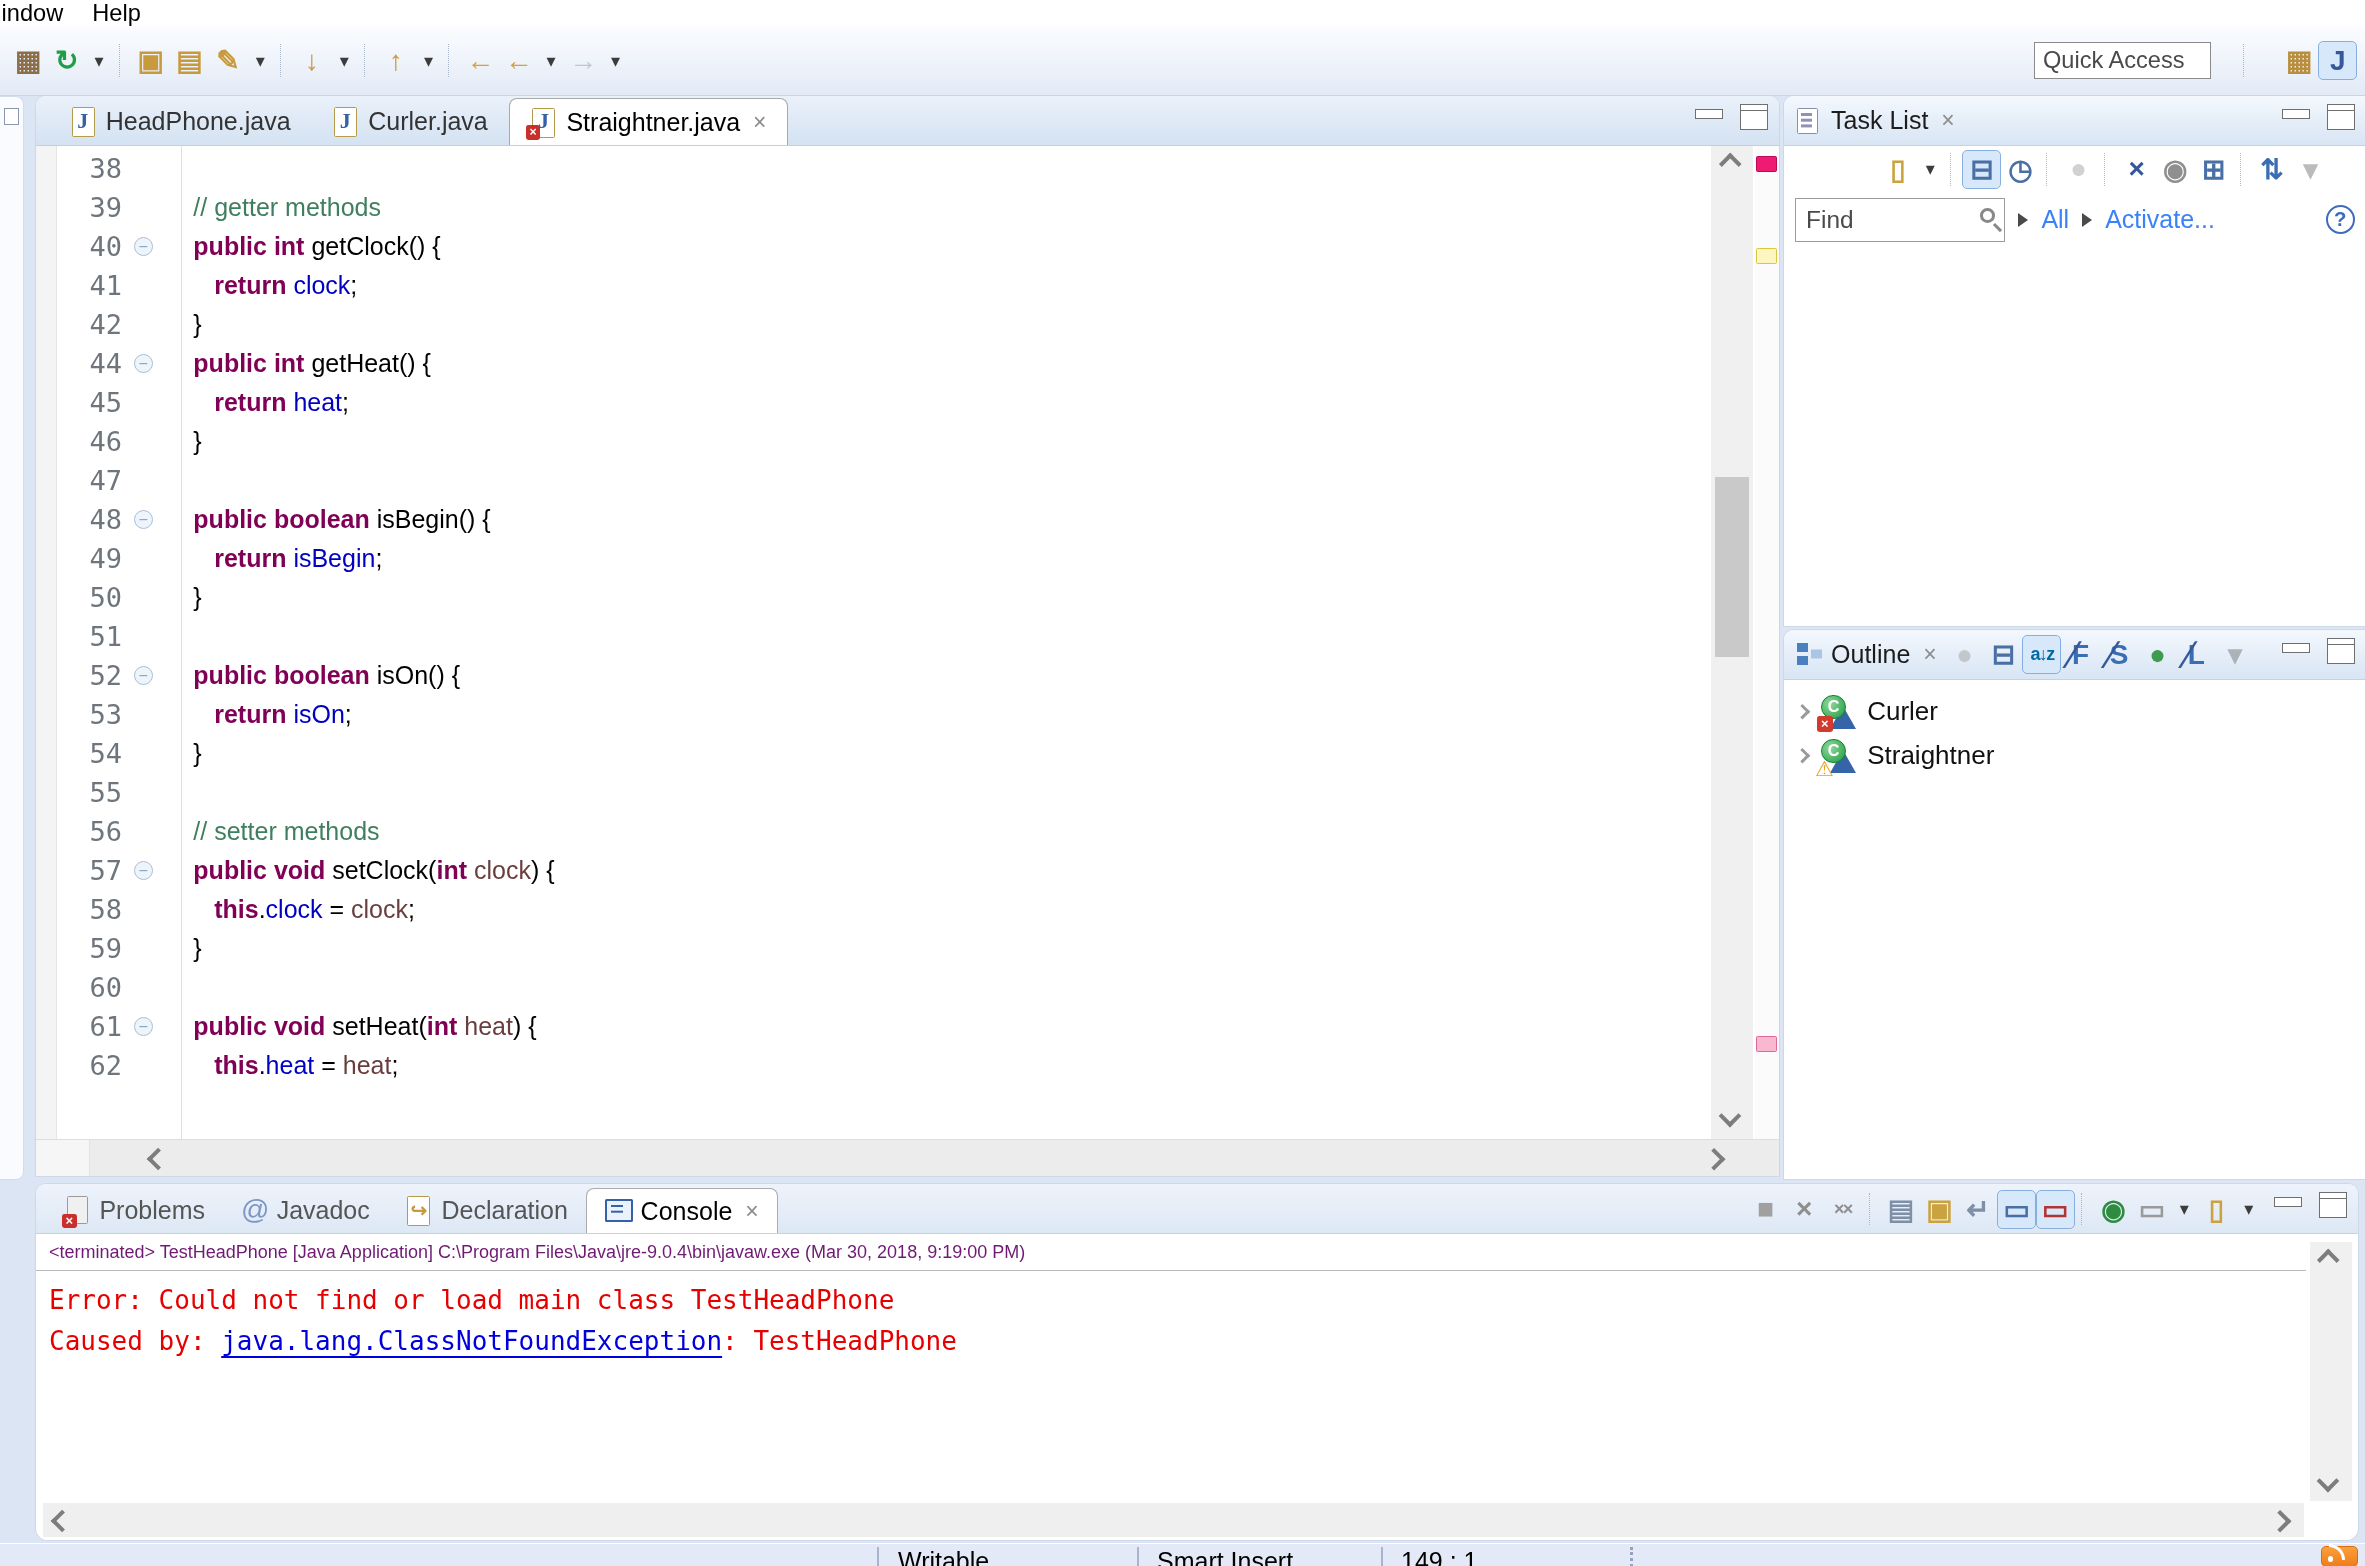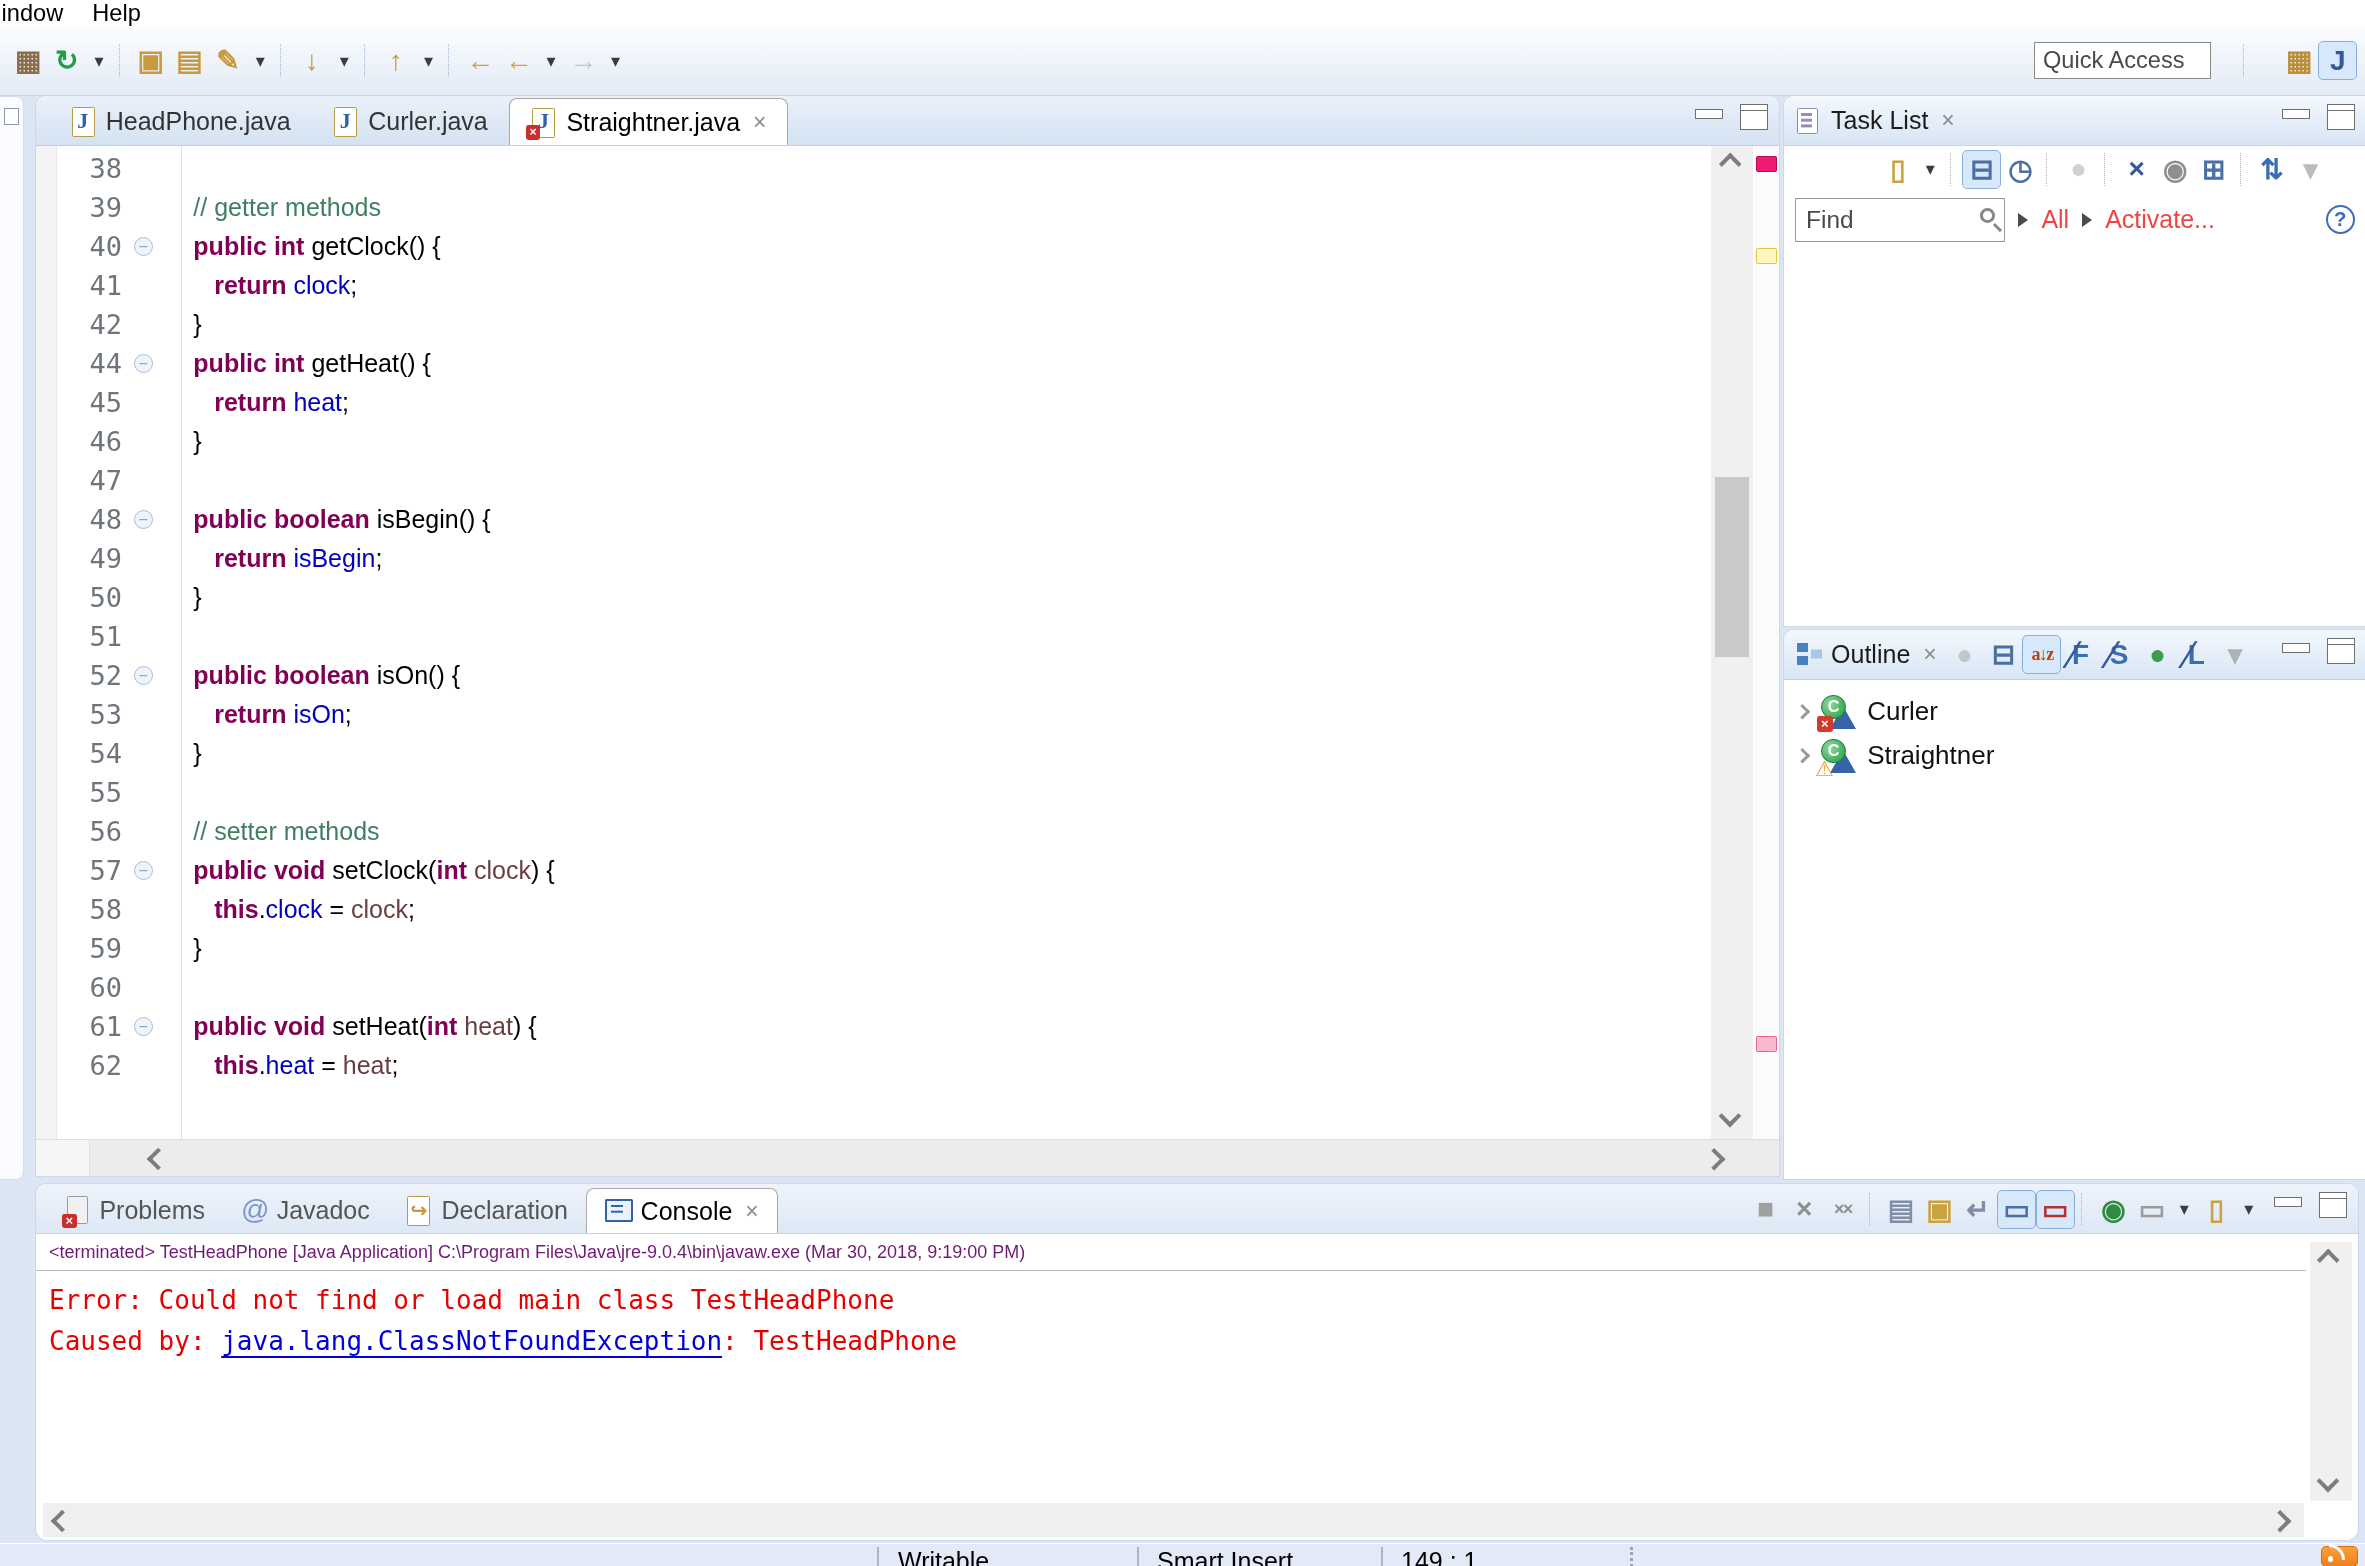--- a/index.html
+++ b/index.html
@@ -83,21 +83,21 @@
 
   
   #tasklist{position:absolute;left:1784px;top:96px;width:582px;height:530px;background:#fff;border-radius:9.7px 0 0 0;box-shadow:0 0 0 0.8px #c9d4e6}
   .tl-tools{display:flex;justify-content:flex-end;align-items:center;padding:4.9px 37px 0 0;gap:1.6px}
   .tl-find{display:flex;align-items:center;gap:13px;padding:9.7px 11.4px 0 11.4px}
   .find{position:relative;width:210px;height:44px;border:1.6px solid #9a9a9a;background:#fff;flex:0 0 auto}
   .find input{width:100%;height:100%;border:none;outline:none;font-size:24.4px;padding:0 39px 0 9.7px;color:#555;font-family:inherit}
   .mag{position:absolute;right:9.7px;top:9.7px;width:14.6px;height:14.6px;border:3.2px solid #888;border-radius:50%}
   .mag::after{content:'';position:absolute;left:11.4px;top:11.4px;width:9.7px;height:3.2px;background:#888;transform:rotate(45deg);transform-origin:0 0}
   .tri-right{width:0;height:0;border-left:10.6px solid #4a4a4a;border-top:7.3px solid transparent;border-bottom:7.3px solid transparent}
-  .linkblue{color:#ef4444;font-size:25px;white-space:nowrap}
+  .linkblue{color:#3b82f6;font-size:25px;white-space:nowrap}
   .help{margin-left:auto;width:29px;height:29px;border:2.4px solid #3f6bbf;border-radius:50%;color:#3f6bbf;font-size:20.3px;display:flex;align-items:center;justify-content:center;font-weight:bold;flex:0 0 auto}
   #outline{position:absolute;left:1784px;top:630px;width:582px;height:549px;background:#fff;border-radius:9.7px 0 0 0;box-shadow:0 0 0 0.8px #c9d4e6}
   .o-tools{display:flex;align-items:center;gap:1.6px;margin-left:auto;margin-right:122px}
   #outline-items{padding-top:9.7px}
   .oitem{display:flex;align-items:center;gap:11.4px;height:44px;padding-left:13px;font-size:26px;color:#111}
   .ochev{width:11.4px;height:11.4px;border-right:3.2px solid #9a9a9a;border-bottom:3.2px solid #9a9a9a;transform:rotate(-45deg);flex:0 0 auto}
   .cicon{position:relative;width:36px;height:34px;flex:0 0 auto}
   .cicon .tri{position:absolute;right:0;bottom:0;width:0;height:0;border-left:13px solid transparent;border-right:13px solid transparent;border-bottom:23px solid #3664a8}
   .cicon .cir{position:absolute;left:1.6px;top:0;width:24.4px;height:24.4px;border-radius:50%;background:radial-gradient(circle at 35% 35%,#8fd89c,#1d9a3e);color:#fff;font-size:16.2px;font-weight:bold;display:flex;align-items:center;justify-content:center;border:1.6px solid #128130}
   .badge-error{position:absolute;left:-3.2px;bottom:-3.2px;width:16.2px;height:16.2px;background:#d23a2e;color:#fff;font-size:13px;font-weight:bold;border-radius:2.4px;display:flex;align-items:center;justify-content:center}
@@ -390,21 +390,21 @@
   </div>
 
   <div id="outline">
     <div class="phead">
       <span class="fic fic-outline"></span>
       <span class="ptitle">Outline</span>
       <span class="tclose">×</span>
       <div class="o-tools">
           <span class="icon dim" style="color: rgb(154, 154, 154);">●</span>
           <span class="icon" style="color: rgb(74, 111, 165);">⊟</span>
-          <span class="icon hl multi" style="color: #c2410c; font-family: Liberation Serif, serif;">a↓z</span>
+          <span class="icon hl multi" style="color: #0369a1;">a↓z</span>
           <span class="icon slashed" style="color: rgb(58, 109, 179);">F</span>
           <span class="icon slashed" style="color: rgb(58, 109, 179);">S</span>
           <span class="icon" style="color: rgb(63, 155, 79);">●</span>
           <span class="icon slashed" style="color: rgb(58, 109, 179);">L</span>
           <span class="icon dim" style="color: rgb(106, 106, 106);">▾</span>
         </div>
       <div class="winbtns">
         <span class="win-min"></span>
         <span class="win-max"></span>
       </div>

